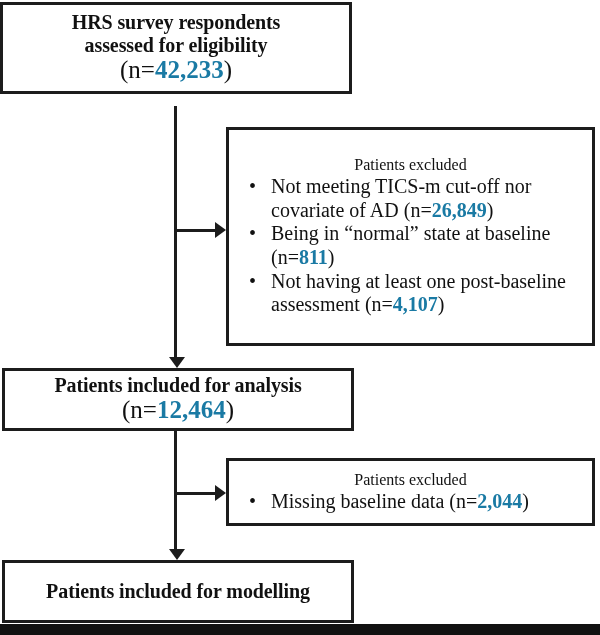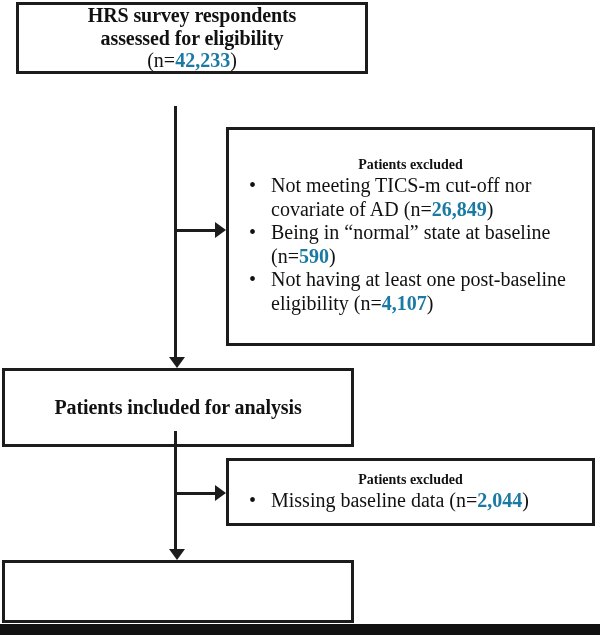--- a/index.html
+++ b/index.html
@@ -35,27 +35,27 @@
 
   .title-line {
     text-align: center;
     font-weight: bold;
     font-size: 20px;
     line-height: 1.12;
     letter-spacing: -0.1px;
   }
   .count-line {
     text-align: center;
-    font-size: 20px;
+    font-size: 25px;
     line-height: 1.15;
   }
   .excl-heading {
     text-align: center;
-    font-weight: bold;
-    font-size: 14px;
+    font-weight: normal;
+    font-size: 16px;
     line-height: 1.12;
     margin-bottom: 1px;
   }
 
   .num {
     color: #1a7aa4;
     font-weight: bold;
   }
 
   
@@ -114,66 +114,68 @@
     width: 600px;
     height: 11px;
     background: #111111;
   }
 </style>
 </head>
 <body>
 
 <div id="flow-root">
 
-  <div class="box" style="left:16px; top:2px; width:352px; height:72px;">
+  <div class="box" style="left:0; top:2px; width:352px; height:92px;">
     <div class="box-inner">
       <div class="title-line">HRS survey respondents</div>
       <div class="title-line">assessed for eligibility</div>
       <div class="count-line"><span>(n=</span><span class="num">42,233</span><span>)</span></div>
     </div>
   </div>
 
   <div class="vline" style="left:174px; top:106px; height:258px;"></div>
   <div class="arrow-down" style="left:169px; top:357px;"></div>
 
   <div class="hline" style="left:174px; top:229px; width:48px;"></div>
   <div class="arrow-right" style="left:215px; top:222px;"></div>
 
   <div class="box" style="left:226px; top:127px; width:369px; height:219px;">
     <div class="box-inner">
       <div class="excl-heading">Patients excluded</div>
       <ul class="bullets">
         <li><span class="dot">•</span><span>Not meeting TICS-m cut-off nor covariate of AD (n=</span><span class="num">26,849</span><span>)</span></li>
-        <li><span class="dot">•</span><span>Being in “normal” state at baseline (n=</span><span class="num">590</span><span>)</span></li>
-        <li><span class="dot">•</span><span>Not having at least one post-baseline eligibility (n=</span><span class="num">4,107</span><span>)</span></li>
+        <li><span class="dot">•</span><span>Being in “normal” state at baseline (n=</span><span class="num">811</span><span>)</span></li>
+        <li><span class="dot">•</span><span>Not having at least one post-baseline assessment (n=</span><span class="num">4,107</span><span>)</span></li>
       </ul>
     </div>
   </div>
 
-  <div class="box" style="left:2px; top:368px; width:352px; height:79px;">
+  <div class="box" style="left:2px; top:368px; width:352px; height:63px;">
     <div class="box-inner">
       <div class="title-line">Patients included for analysis</div>
+      <div class="count-line"><span>(n=</span><span class="num">12,464</span><span>)</span></div>
     </div>
   </div>
 
   <div class="vline" style="left:174px; top:431px; height:125px;"></div>
   <div class="arrow-down" style="left:169px; top:549px;"></div>
 
   <div class="hline" style="left:174px; top:492px; width:48px;"></div>
   <div class="arrow-right" style="left:215px; top:485px;"></div>
 
   <div class="box" style="left:226px; top:458px; width:369px; height:68px;">
     <div class="box-inner">
       <div class="excl-heading">Patients excluded</div>
       <ul class="bullets">
         <li><span class="dot">•</span><span>Missing baseline data (n=</span><span class="num">2,044</span><span>)</span></li>
       </ul>
     </div>
   </div>
 
   <div class="box" style="left:2px; top:560px; width:352px; height:63px;">
     <div class="box-inner">
+      <div class="title-line">Patients included for modelling</div>
     </div>
   </div>
 
   <div class="bottom-bar"></div>
 
 </div>
 
 </body></html>

